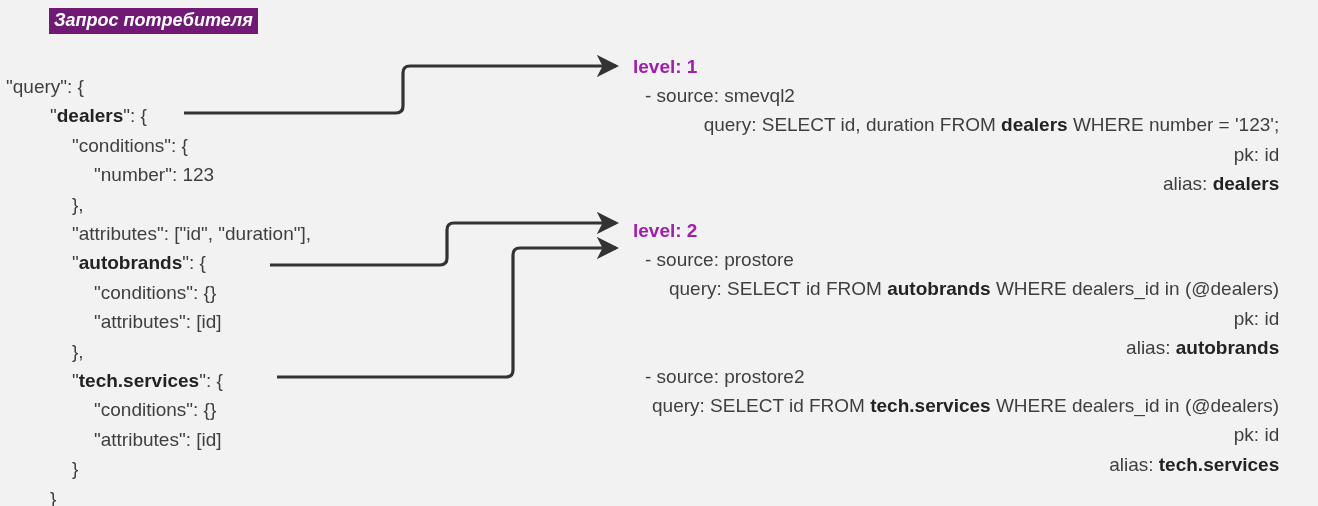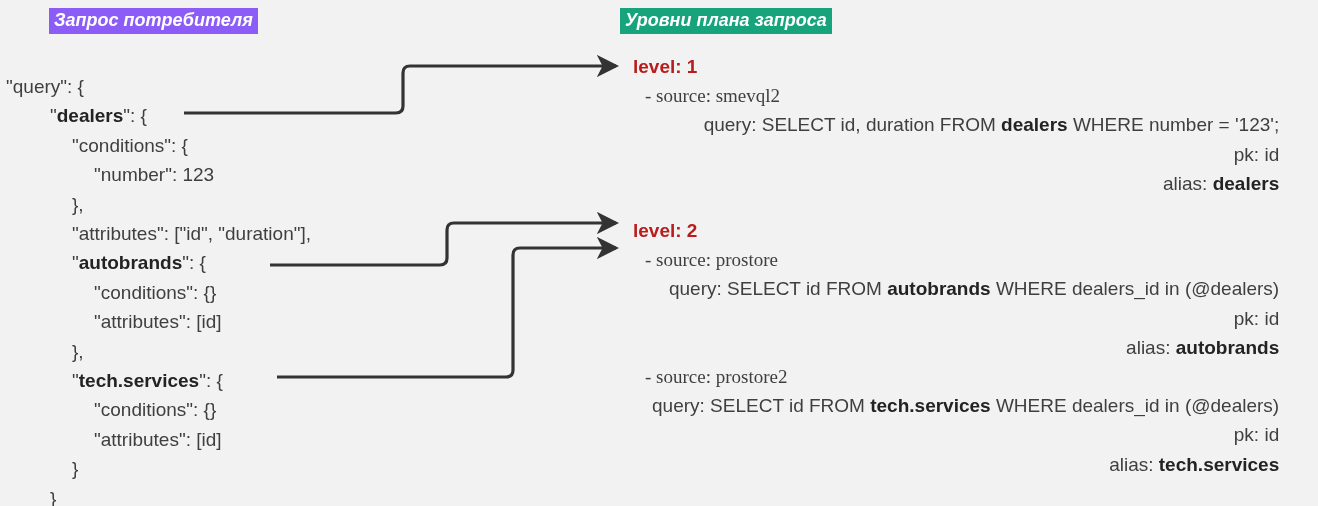--- a/index.html
+++ b/index.html
@@ -48,46 +48,45 @@
     position: absolute;
     left: 633px;
     top: 52px;
     font-size: 19px;
     color: #3f3f3f;
     line-height: 29.2px;
     white-space: pre;
   }
   .level-title {
     font-weight: bold;
-    color: #b91c1c;
+    color: #a21caf;
     font-size: 19px;
   }
-  .src-line  { padding-left: 12px; font-family: Liberation Serif, serif; }
+  .src-line  { padding-left: 12px; }
   .det-line  { padding-left: 19px; text-align: right; }
   .plan b { color: #232323; font-weight: bold; }
   .gap-l2 { height: 18px; }
 
   svg.wires {
     position: absolute;
     left: 0;
     top: 0;
     width: 1318px;
     height: 506px;
     overflow: visible;
     pointer-events: none;
   }
 </style>
 </head>
 <body style="background: rgb(242, 242, 242);">
 
 <div class="stage">
 
-  <div class="hdr" id="hdr-left" style="background: #8b5cf6;">Запрос потребителя</div>
+  <div class="hdr" id="hdr-left" style="background: #701a75;">Запрос потребителя</div>
 
-  <div class="hdr" id="hdr-right" style="background: rgb(23, 163, 124);">Уровни плана запроса</div>
 
   <div class="json-block"><div class="json-line"><span>"query": {</span></div><div class="json-line" style="padding-left: 44px;"><span>"</span><b>dealers</b><span>": {</span></div><div class="json-line" style="padding-left: 66px;"><span>"conditions": {</span></div><div class="json-line" style="padding-left: 88px;"><span>"number": 123</span></div><div class="json-line" style="padding-left: 66px;"><span>},</span></div><div class="json-line" style="padding-left: 66px;"><span>"attributes": ["id", "duration"],</span></div><div class="json-line" style="padding-left: 66px;"><span>"</span><b>autobrands</b><span>": {</span></div><div class="json-line" style="padding-left: 88px;"><span>"conditions": {}</span></div><div class="json-line" style="padding-left: 88px;"><span>"attributes": [id]</span></div><div class="json-line" style="padding-left: 66px;"><span>},</span></div><div class="json-line" style="padding-left: 66px;"><span>"</span><b>tech.services</b><span>": {</span></div><div class="json-line" style="padding-left: 88px;"><span>"conditions": {}</span></div><div class="json-line" style="padding-left: 88px;"><span>"attributes": [id]</span></div><div class="json-line" style="padding-left: 66px;"><span>}</span></div><div class="json-line" style="padding-left: 44px;"><span>}</span></div></div>
 
   <div class="plan"><div class="level-title">level: 1</div><div class="src-line">- source: smevql2</div><div class="det-line"><span>query: SELECT id, duration FROM </span><b>dealers</b><span> WHERE number = '123';</span></div><div class="det-line">pk: id</div><div class="det-line"><span>alias: </span><b>dealers</b></div><div class="gap-l2"></div><div class="level-title">level: 2</div><div class="src-line">- source: prostore</div><div class="det-line"><span>query: SELECT id FROM </span><b>autobrands</b><span> WHERE dealers_id in (@dealers)</span></div><div class="det-line">pk: id</div><div class="det-line"><span>alias: </span><b>autobrands</b></div><div class="src-line">- source: prostore2</div><div class="det-line"><span>query: SELECT id FROM </span><b>tech.services</b><span> WHERE dealers_id in (@dealers)</span></div><div class="det-line">pk: id</div><div class="det-line"><span>alias: </span><b>tech.services</b></div></div>
 
   <svg class="wires" viewBox="0 0 1318 506" xmlns="http://www.w3.org/2000/svg">
     <defs>
       <marker id="ah" viewBox="0 0 10 10" refX="8.6" refY="5" markerWidth="7" markerHeight="7" orient="auto-start-reverse">
         <path d="M 0 0 L 10 5 L 0 10 L 2.6 5 z" fill="#333333"></path>
       </marker>

